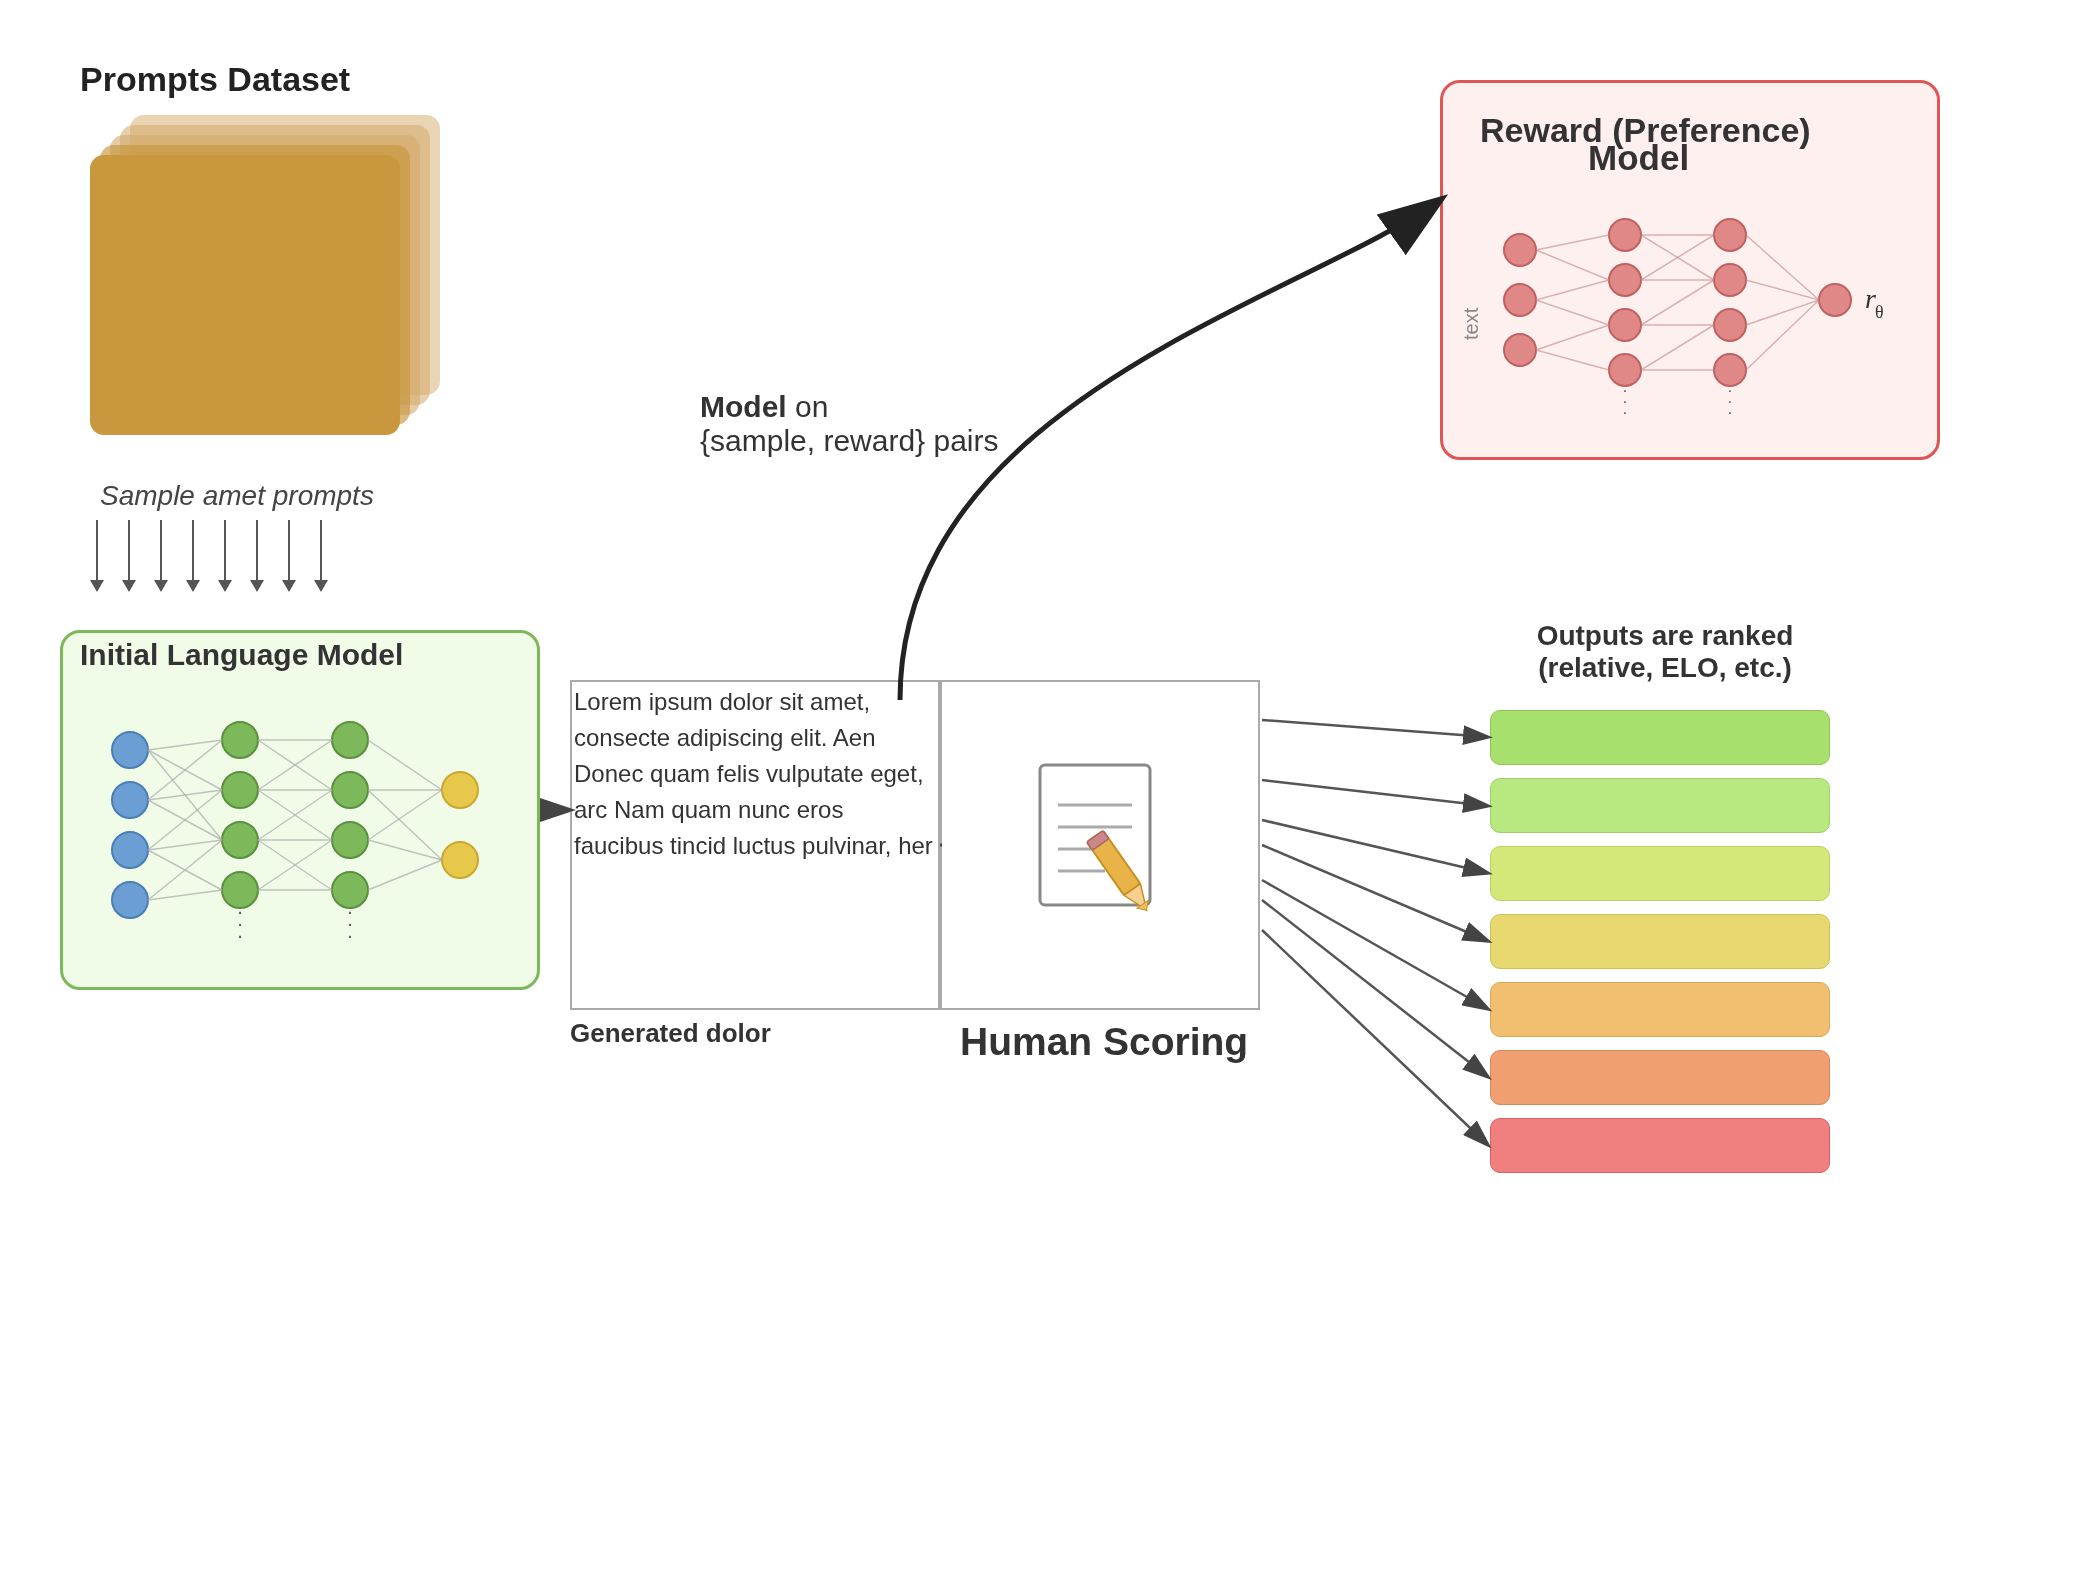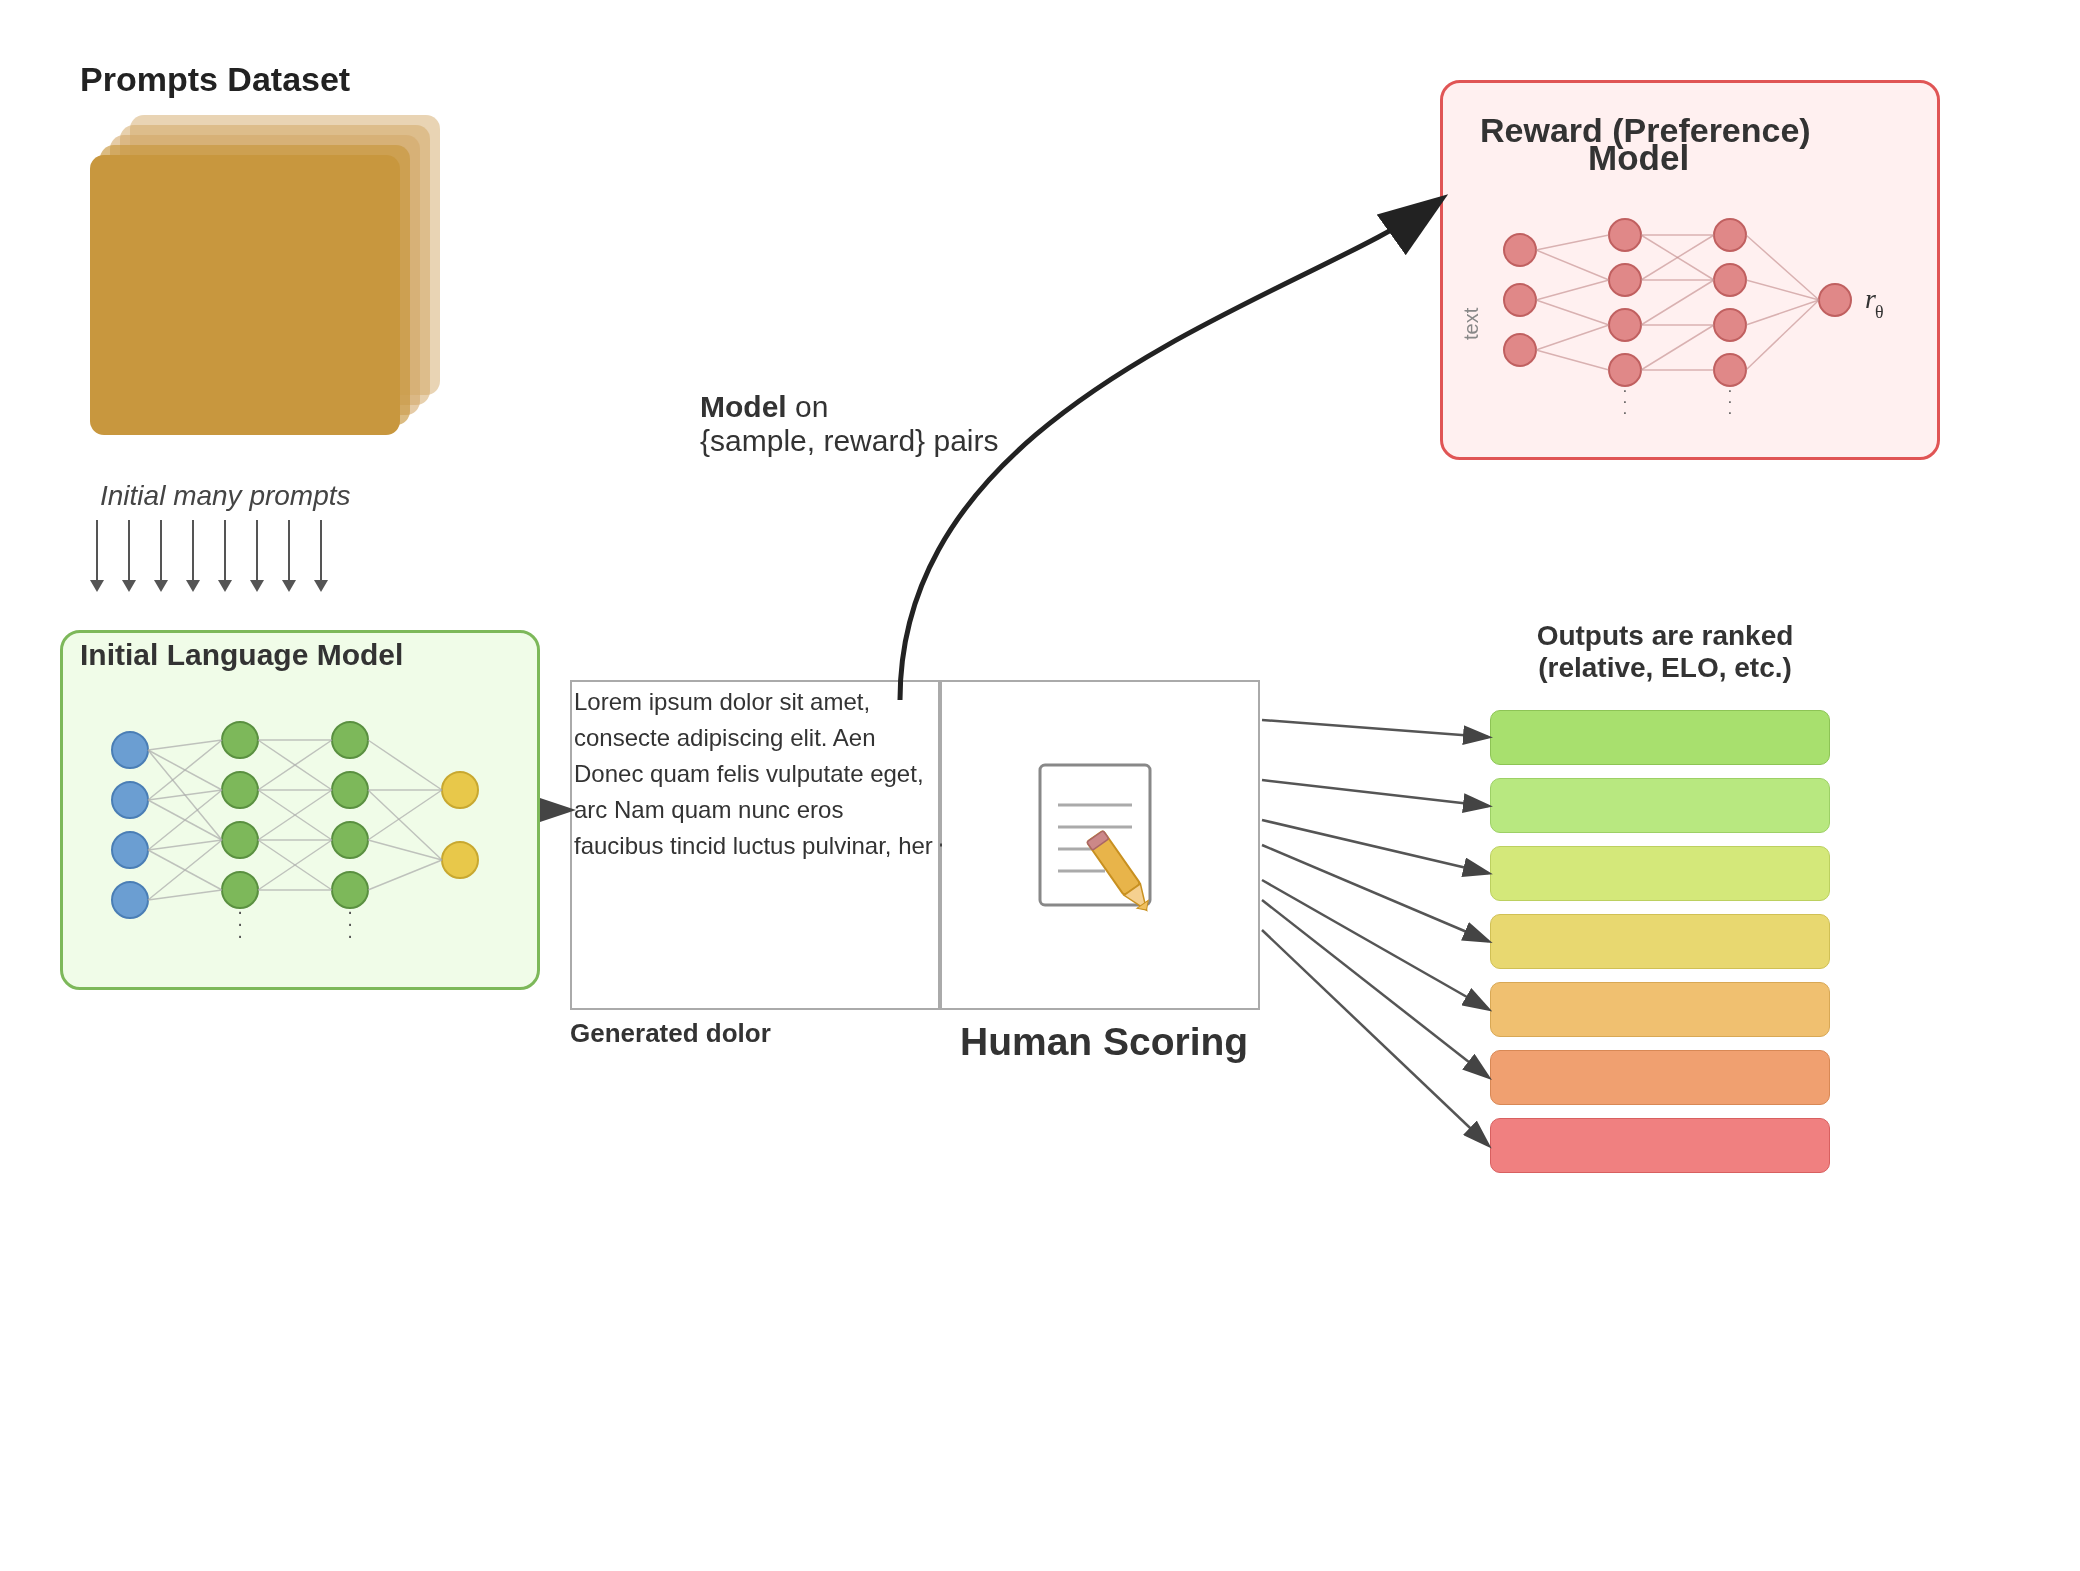--- a/index.html
+++ b/index.html
@@ -243,21 +243,21 @@
 <div class="diagram-container">
 
   <div class="prompts-dataset-label">Prompts Dataset</div>
 
   <div class="stack-card stack-card-1"></div>
   <div class="stack-card stack-card-2"></div>
   <div class="stack-card stack-card-3"></div>
   <div class="stack-card stack-card-4"></div>
   <div class="stack-card stack-card-main"></div>
 
-  <div class="sample-label">Initial many prompts</div>
+  <div class="sample-label">Sample amet prompts</div>
 
   <div class="down-arrows">
     <div class="down-arrow">
       <div class="arrow-line"></div>
         <div class="arrow-head"></div>
     </div>
     <div class="down-arrow">
       <div class="arrow-line"></div>
         <div class="arrow-head"></div>
     </div>

